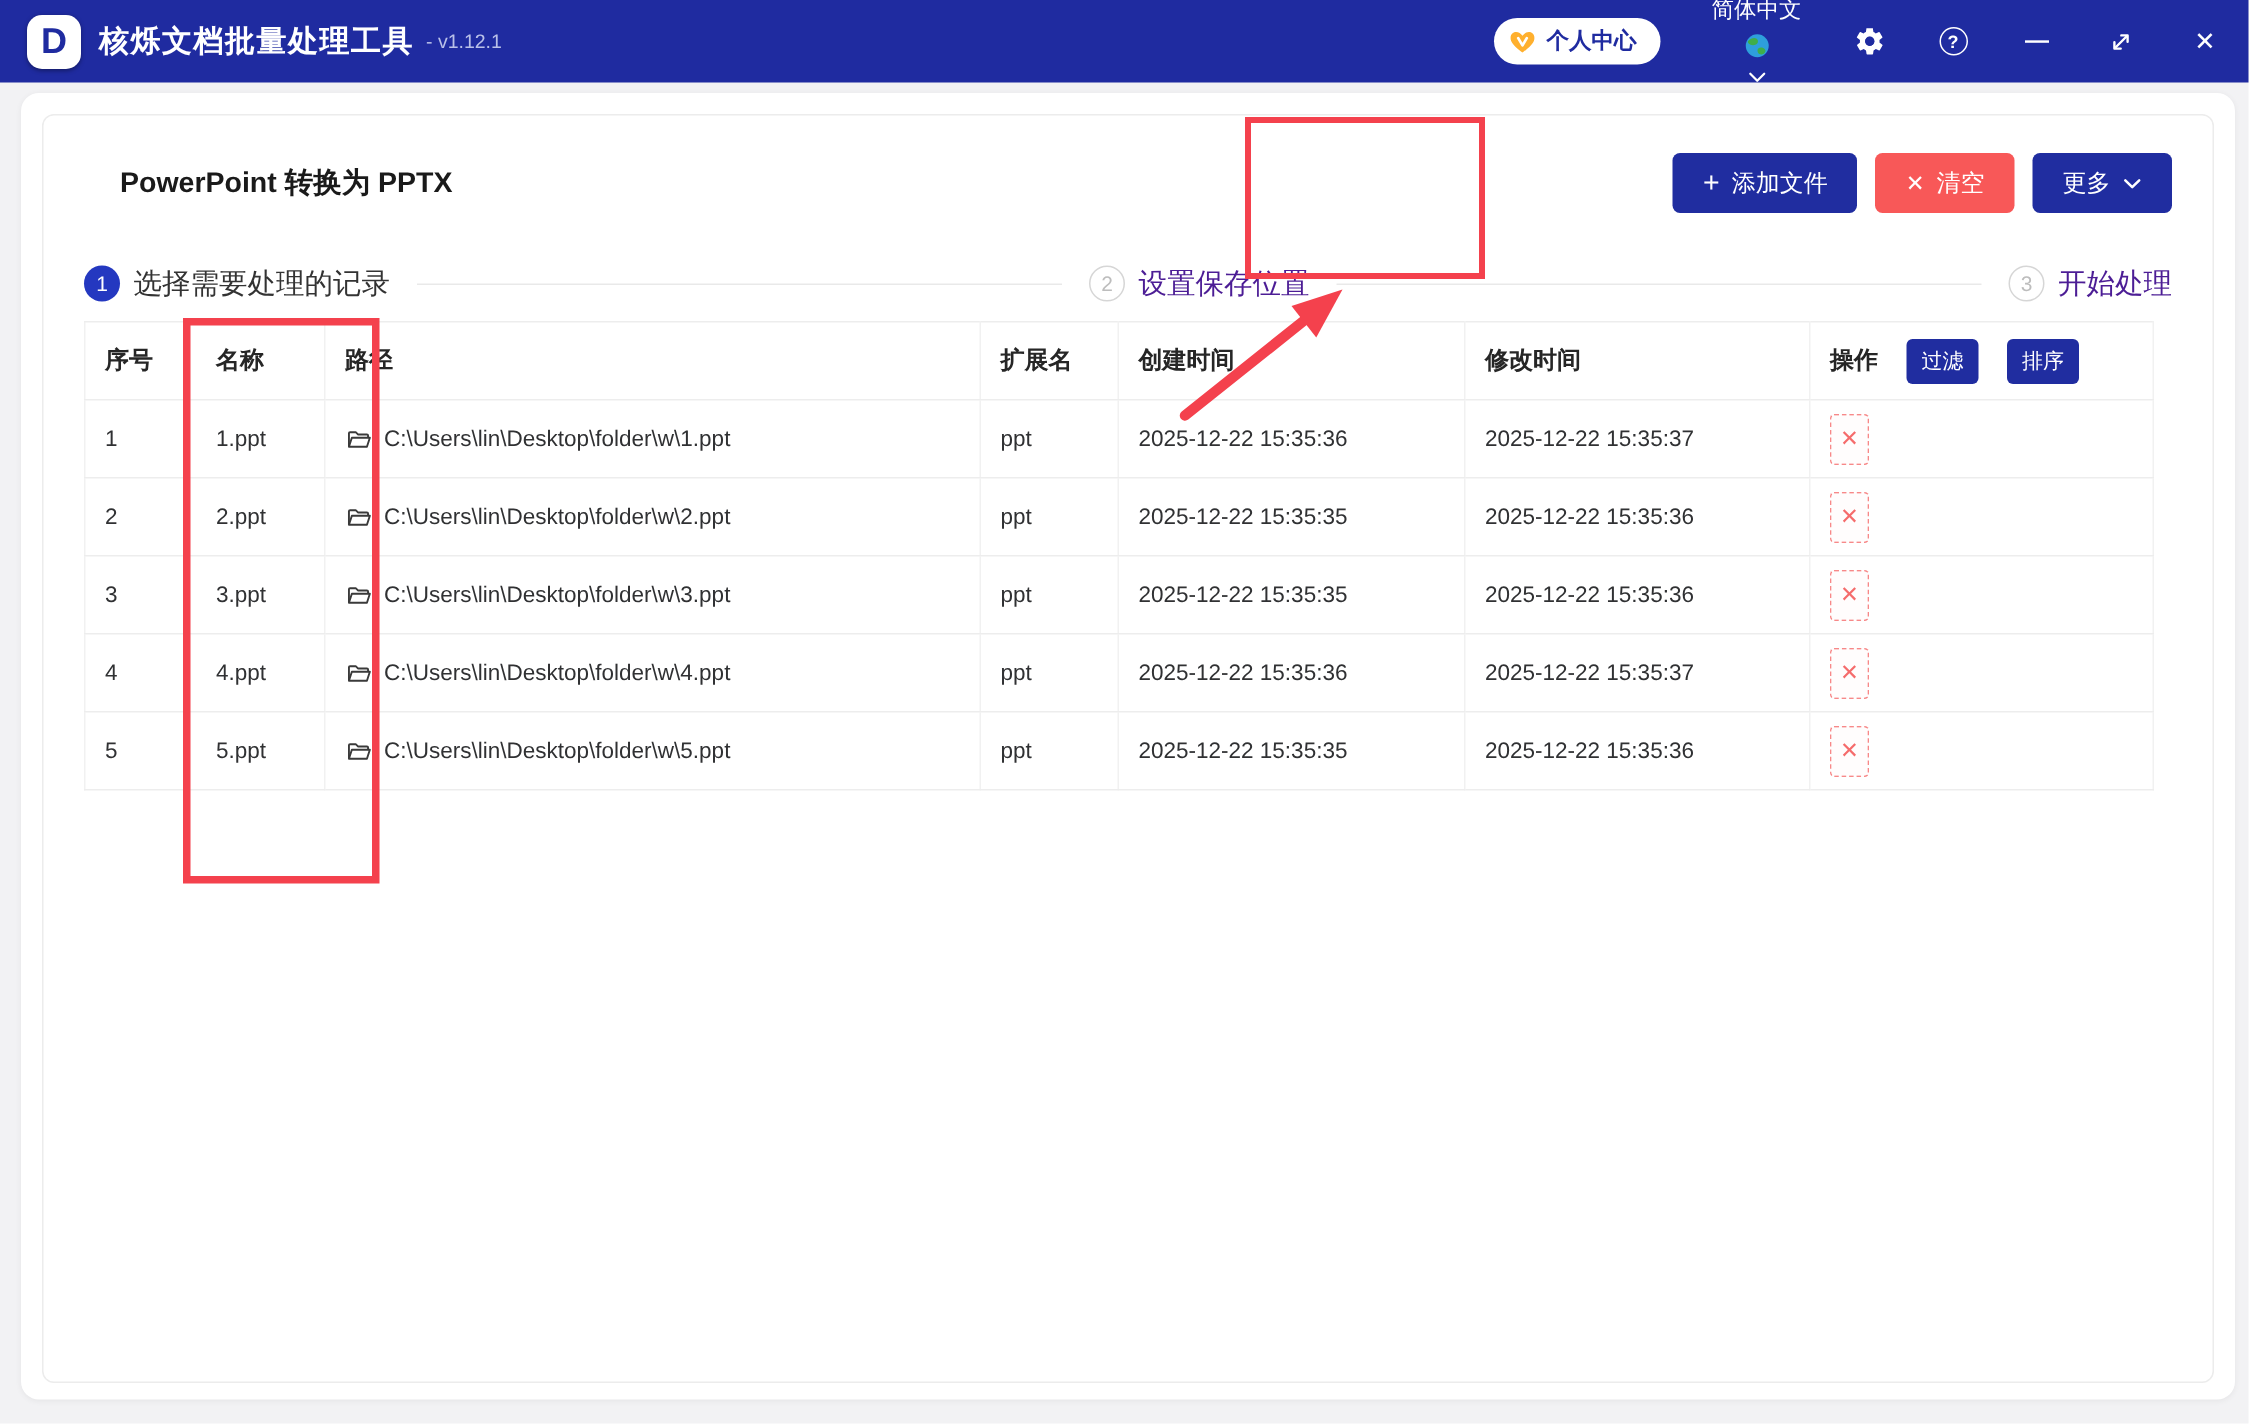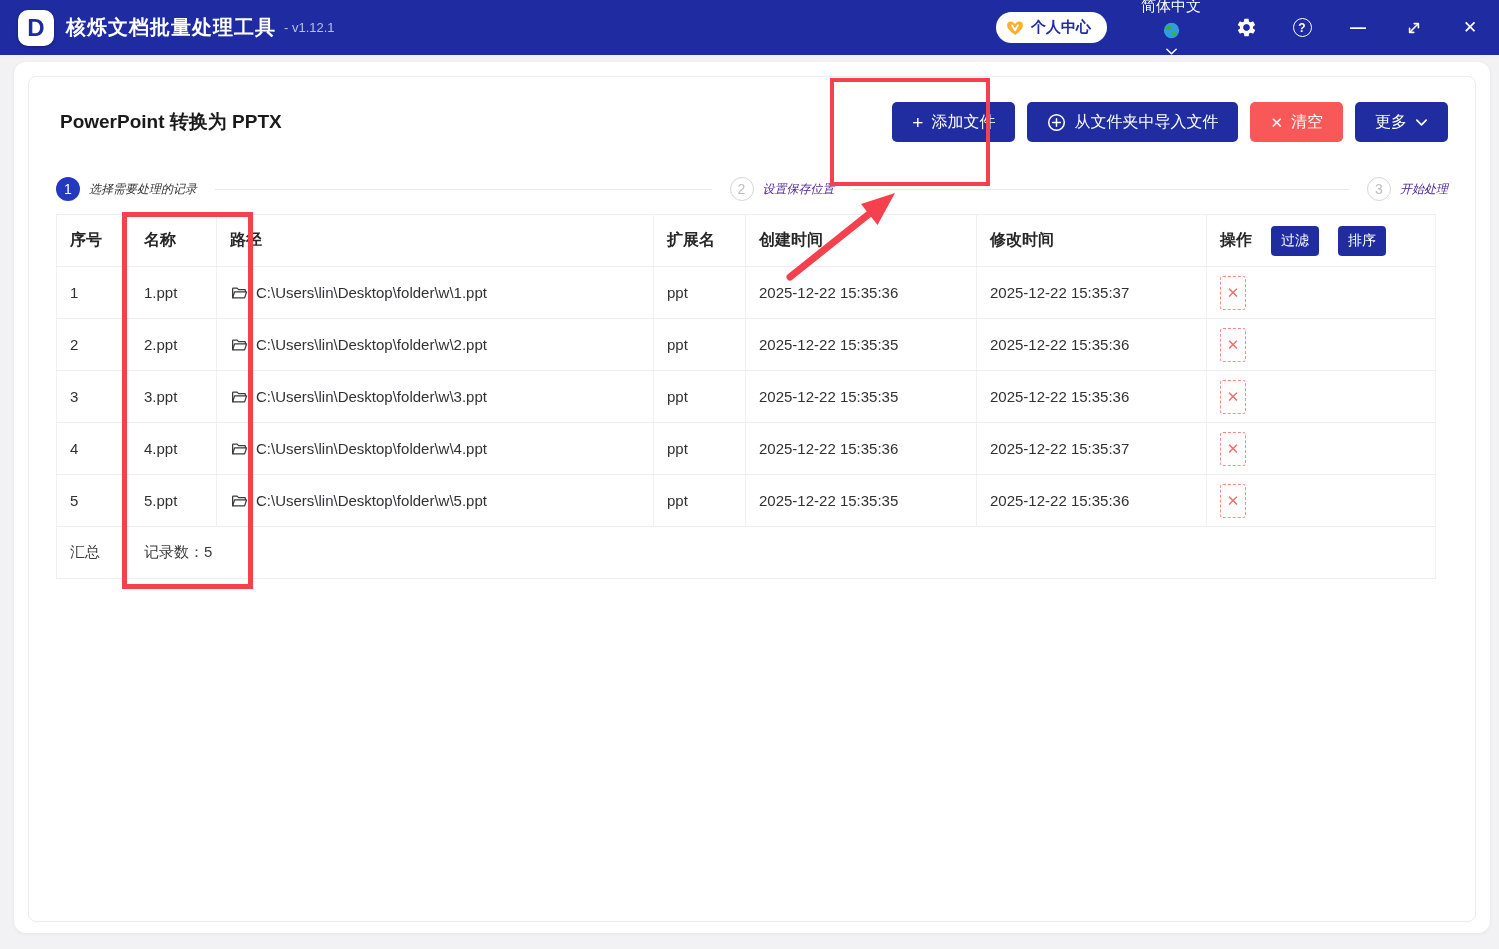--- a/index.html
+++ b/index.html
@@ -53,21 +53,21 @@
   
   .toolbar-row {
     position:absolute; top:25px; left:27px; right:27px; height:40px;
     display:flex; align-items:center;
   }
   .back-pill {
     height:38px; padding:0 24px; border:none; border-radius:19px; cursor:pointer;
     background:#202da0; color:#fff; font-size:16px; font-weight:bold; font-family:inherit;
     display:flex; align-items:center; gap:10px;
   }
-  .page-title { font-size:19px; font-weight:bold; color:#1a1a1a; margin-left:4px; }
+  .page-title { font-size:19px; font-weight:bold; color:#1a1a1a; margin-left:24px; }
   .actions { margin-left:auto; display:flex; align-items:center; gap:12px; }
   .btn {
     height:40px; border:none; border-radius:5px; cursor:pointer; font-family:inherit;
     background:#202da0; color:#fff; font-size:16px;
     display:flex; align-items:center; justify-content:center; gap:8px; padding:0 20px;
   }
   .btn.danger { background:#f85858; }
   .btn .plus-glyph { font-size:19px; font-weight:normal; line-height:1; }
   .btn .x-glyph { font-size:15px; line-height:1; }
 
@@ -78,21 +78,21 @@
   }
   .step { display:flex; align-items:center; gap:9px; white-space:nowrap; }
   .step-circle {
     width:24px; height:24px; border-radius:50%; font-size:14px;
     display:flex; align-items:center; justify-content:center;
   }
   .step.active .step-circle { background:#2438c0; color:#fff; }
   .step.active .step-label { color:#333; }
   .step.inactive .step-circle { background:#fff; border:1px solid #d6d6d6; color:#bdbdbd; }
   .step.inactive .step-label { color:#4c1d95; }
-  .step-label { font-size:12px;font-style:italic; }
+  .step-label { font-size:19px; }
   .step-line { flex:1; height:1px; background:#e9e9e9; margin:0 18px; }
 
   
   .table-wrap { position:absolute; top:137px; left:27px; right:39px;border-radius:28px; }
   table { width:100%; border-collapse:collapse; table-layout:fixed; }
   th, td {
     height:52px; border:1px solid #f1f1f1; border-top-color:#ededed; border-bottom-color:#ededed;
     font-size:15px; text-align:left; padding:0 6px 0 13px; color:#303133;
     overflow:hidden; white-space:nowrap;
   }
@@ -200,28 +200,20 @@
 
     <div class="toolbar-row">
       <div class="page-title">PowerPoint 转换为 PPTX</div>
 
       <div class="actions">
         <button class="btn">
           <span class="plus-glyph">+</span>
           <span>添加文件</span>
         </button>
 
-        <button class="btn">
-          <svg width="19" height="19" viewBox="0 0 20 20">
-            <circle cx="10" cy="10" r="8.2" fill="none" stroke="#fff" stroke-width="1.6"></circle>
-            <line x1="10" y1="6" x2="10" y2="14" stroke="#fff" stroke-width="1.6" stroke-linecap="round"></line>
-            <line x1="6" y1="10" x2="14" y2="10" stroke="#fff" stroke-width="1.6" stroke-linecap="round"></line>
-          </svg>
-          <span>从文件夹中导入文件</span>
-        </button>
 
         <button class="btn danger">
           <span class="x-glyph">✕</span>
           <span>清空</span>
         </button>
 
         <button class="btn">
           <span>更多</span>
           <svg width="13" height="13" viewBox="0 0 14 14">
             <polyline points="2,4.5 7,9.5 12,4.5" fill="none" stroke="#fff" stroke-width="1.8" stroke-linecap="round" stroke-linejoin="round"></polyline>
@@ -364,24 +356,20 @@
               <span>C:\Users\lin\Desktop\folder\w\5.ppt</span>
             </div>
               </td>
             <td>ppt</td>
             <td>2025-12-22 15:35:35</td>
             <td>2025-12-22 15:35:36</td>
             <td>
                 <button class="del-btn">✕</button>
               </td>
           </tr>
-          <tr class="summary-row">
-            <td>汇总</td>
-            <td class="c-name" colspan="6">记录数：5</td>
-          </tr>
         </tbody>
       </table>
     </div>
 
 
   </div>
 </div>
 
 <div class="anno-rect add-files"></div>
 <div class="anno-rect name-col"></div>

